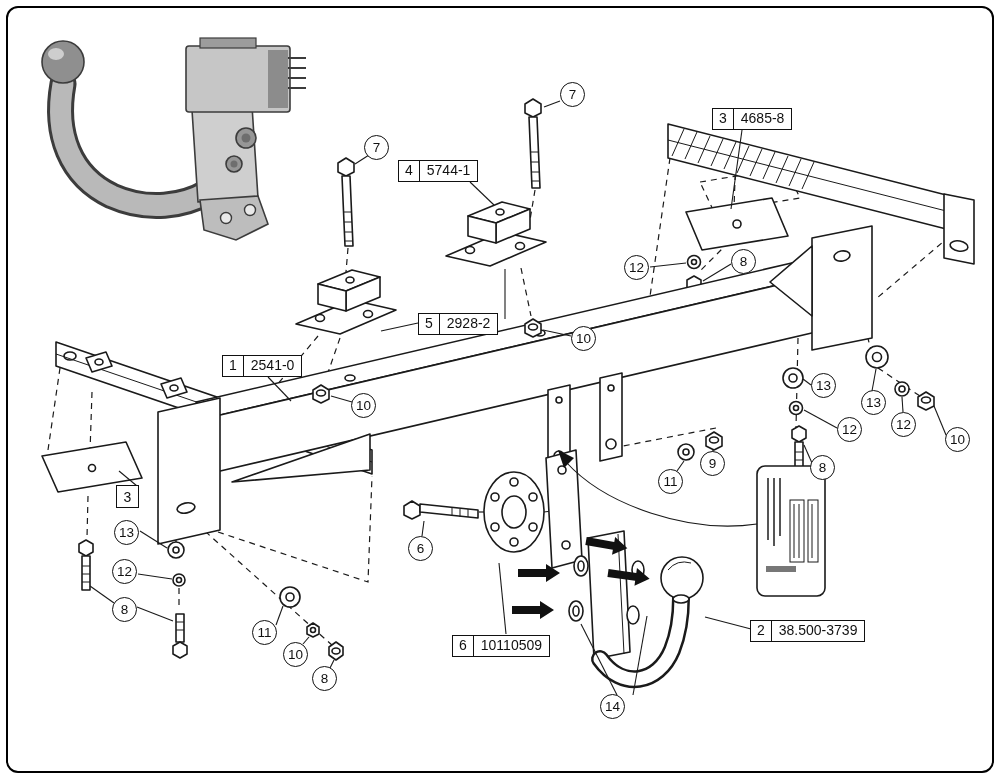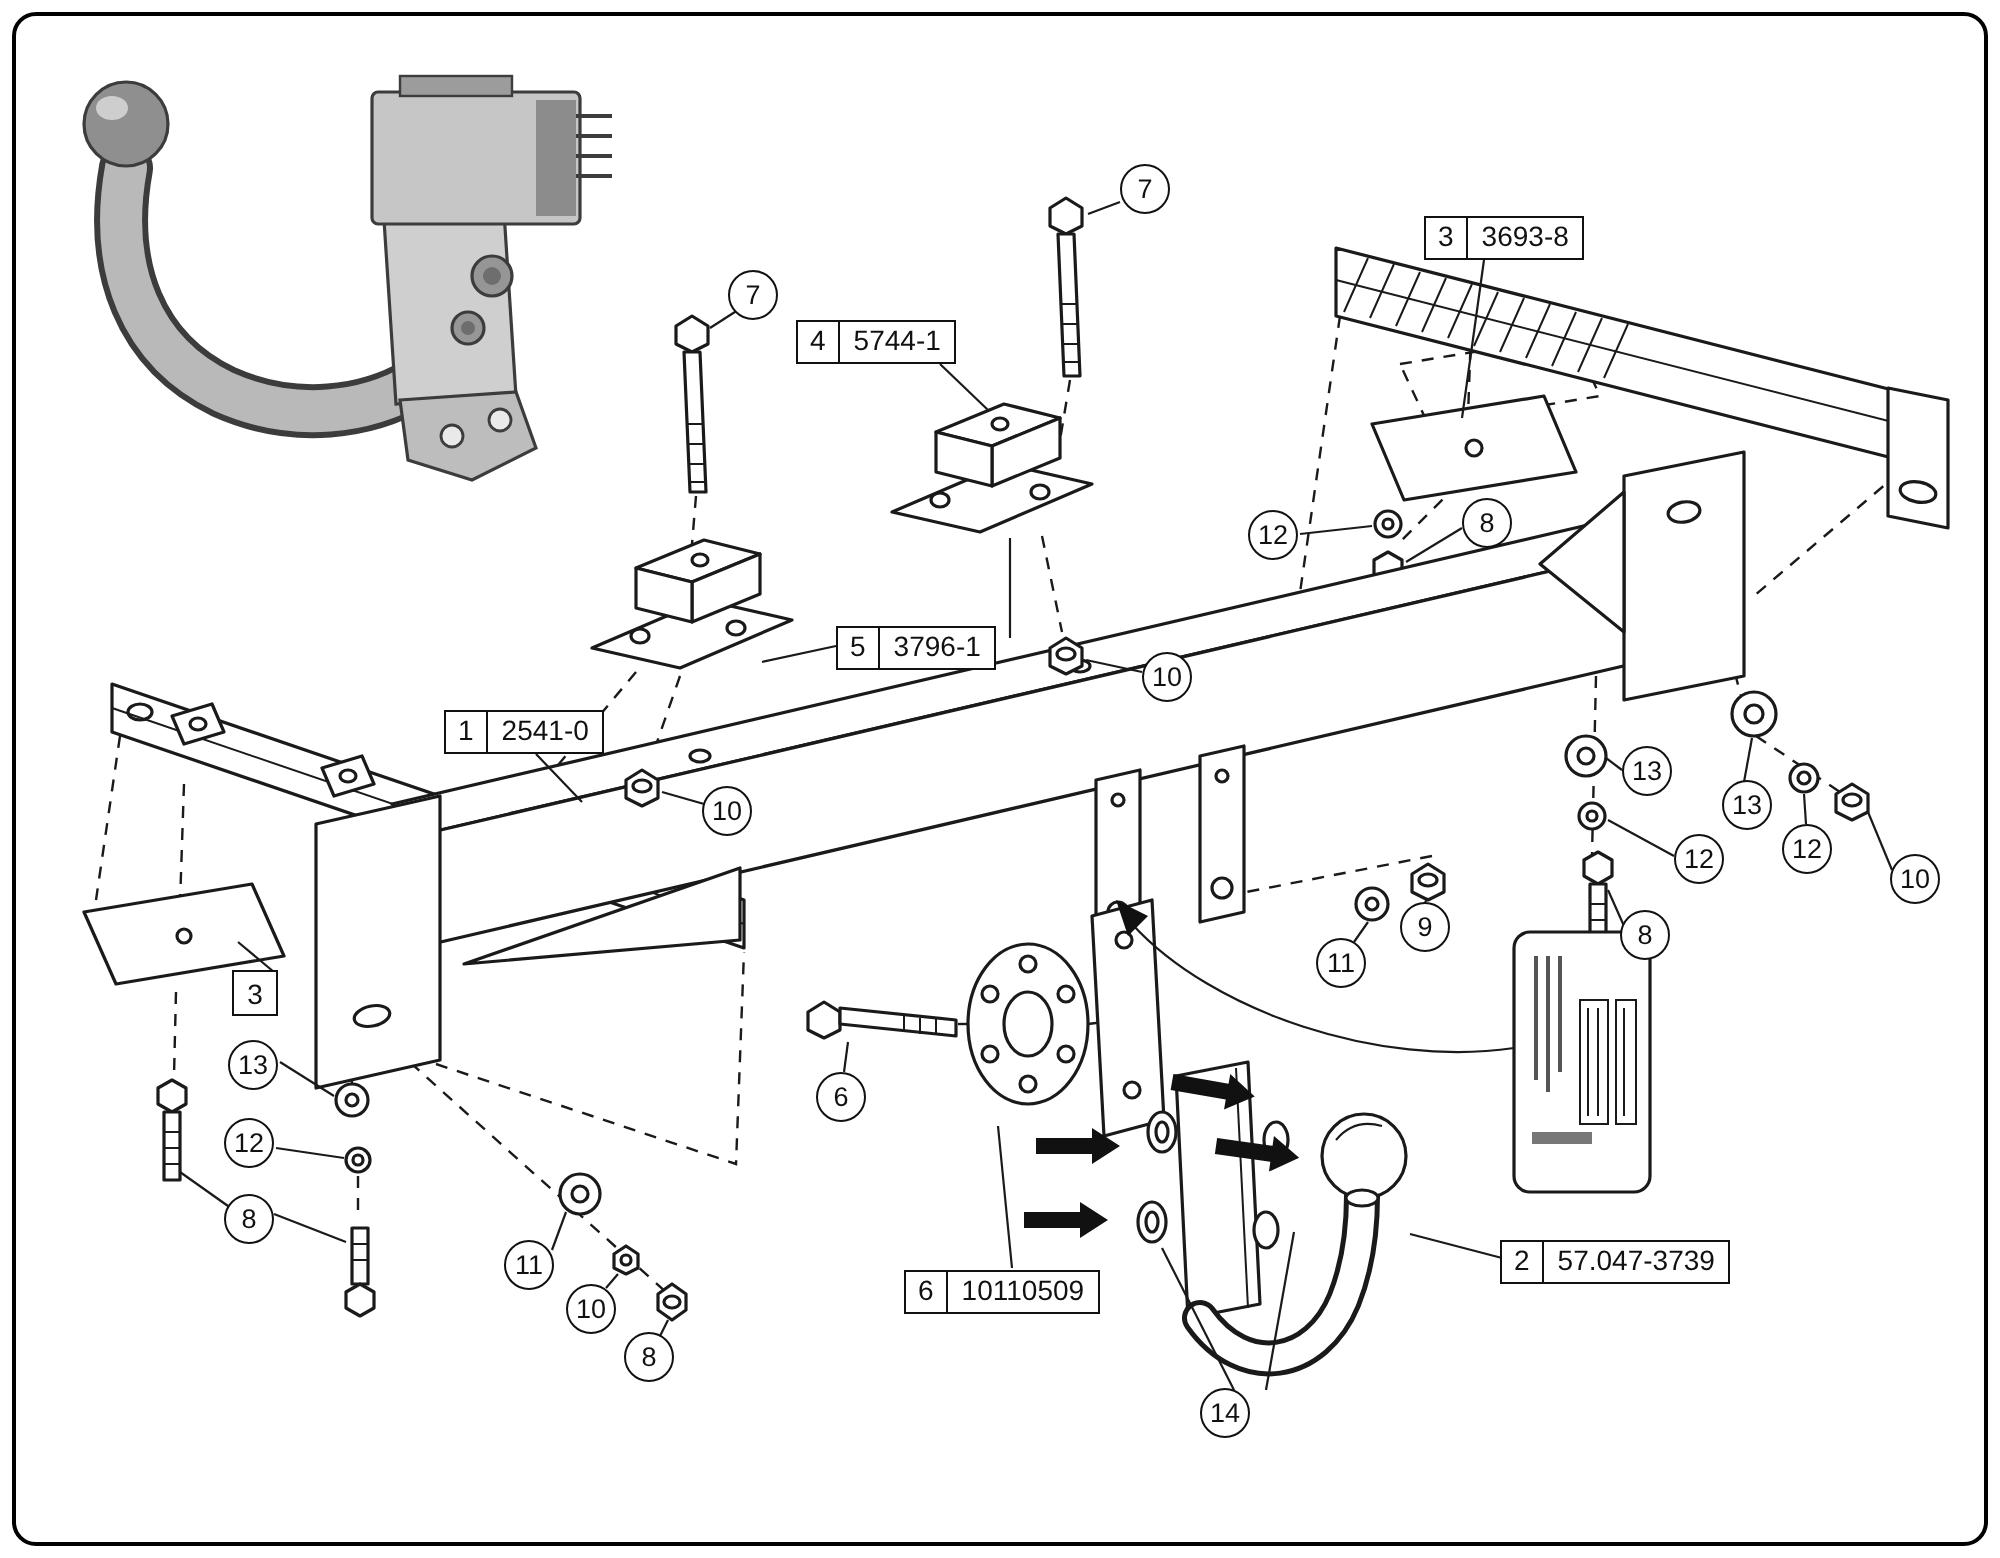--- a/index.html
+++ b/index.html
@@ -322,33 +322,33 @@
       <path class="lead" d="M137,486 L119,471"></path>
     </g>
   </svg>
 
   <div class="part-label" style="left:222px;top:355px">
     <span class="num">1</span>
     <span class="code">2541-0</span>
   </div>
   <div class="part-label" style="left:750px;top:620px">
     <span class="num">2</span>
-    <span class="code">57.047-3739</span>
+    <span class="code">38.500-3739</span>
   </div>
   <div class="part-label" style="left:712px;top:108px">
     <span class="num">3</span>
-    <span class="code">3693-8</span>
+    <span class="code">4685-8</span>
   </div>
   <div class="part-label" style="left:398px;top:160px">
     <span class="num">4</span>
     <span class="code">5744-1</span>
   </div>
   <div class="part-label" style="left:418px;top:313px">
     <span class="num">5</span>
-    <span class="code">3796-1</span>
+    <span class="code">2928-2</span>
   </div>
   <div class="part-label" style="left:452px;top:635px">
     <span class="num">6</span>
     <span class="code">10110509</span>
   </div>
   <div class="plate-label" style="left:116px;top:485px">3</div>
 
   <div class="callout" style="left:560px;top:82px">7</div>
   <div class="callout" style="left:364px;top:135px">7</div>
   <div class="callout" style="left:624px;top:255px">12</div>

